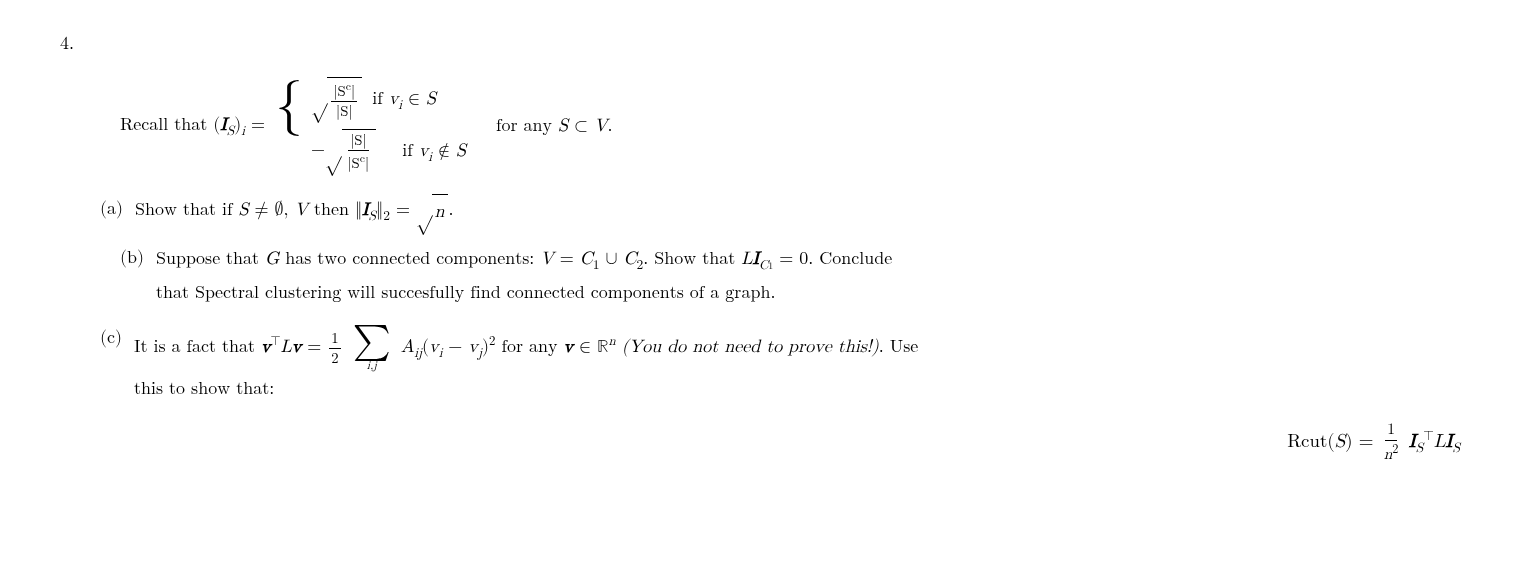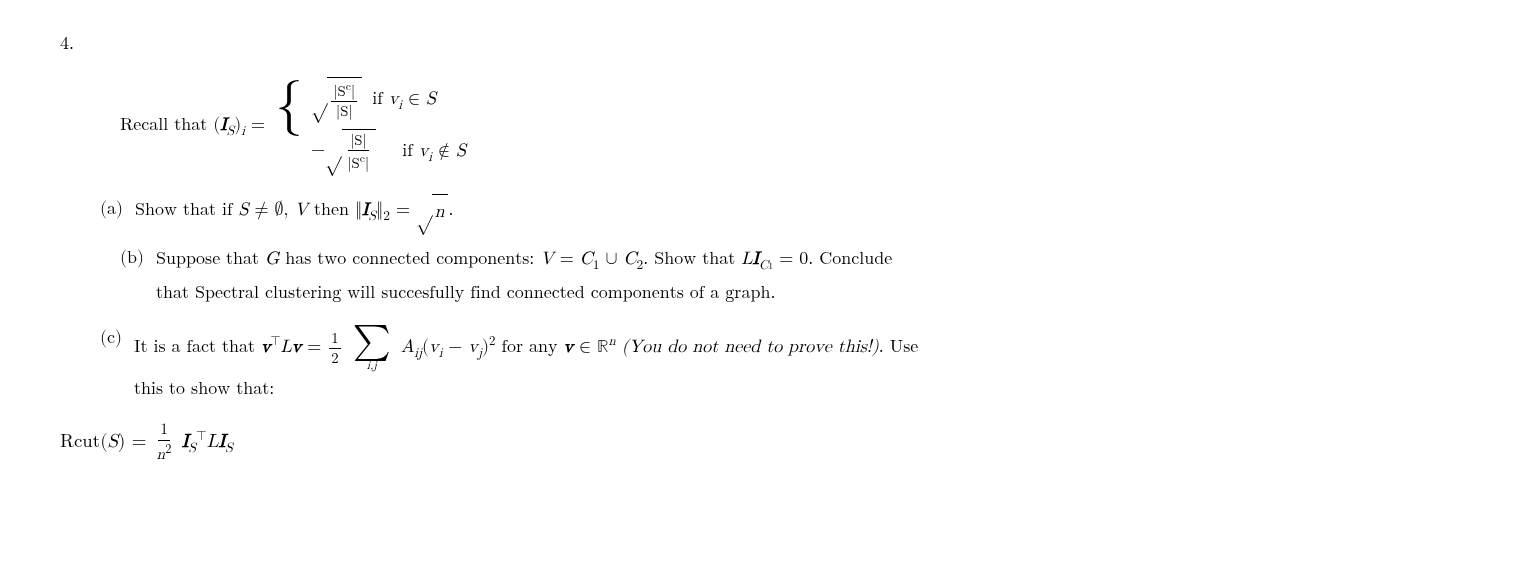--- a/index.html
+++ b/index.html
@@ -144,21 +144,21 @@
       font-size: 2em;
       line-height: 1;
     }
 
     .sum-sub {
       font-size: 0.65em;
       line-height: 1.2;
     }
 
     .rcut-line {
-      text-align: left;
+      text-align: right;
       margin-top: 4px;
       font-size: 1.05em;
     }
 
     .cases-group {
       display: flex;
       align-items: stretch;
       gap: 4px;
     }
 
@@ -212,20 +212,21 @@
                   <span class="den">|S<sup style="font-size:0.8em">c</sup>|</span>
                 </span>
               </span>
             </span>
           </span>
           <span style="margin-left:16px;">if <span class="math-italic">v<sub style="font-size:0.75em">i</sub></span> ∉ <span class="math-italic">S</span></span>
         </span>
       </span>
     </span>
 
+    <span class="for-any">for any <span class="math-italic">S</span> ⊂ <span class="math-italic">V</span>.</span>
   </div>
 
   <div class="sub-question">
     <span class="sub-label">(a)</span>
     <span class="sub-content">
       Show that if <span class="math-italic">S</span> ≠ ∅, <span class="math-italic">V</span> then ‖<span class="math-bold">I</span><sub style="font-style:italic;font-size:0.75em">S</sub>‖<sub style="font-size:0.75em">2</sub> = 
       <span class="math-sqrt">
         <span class="sqrt-symbol">√</span>
         <span class="sqrt-content" style="border-top: 1.5px solid #000; padding: 1px 4px 0 2px;"><span class="math-italic">n</span></span>
       </span>.

